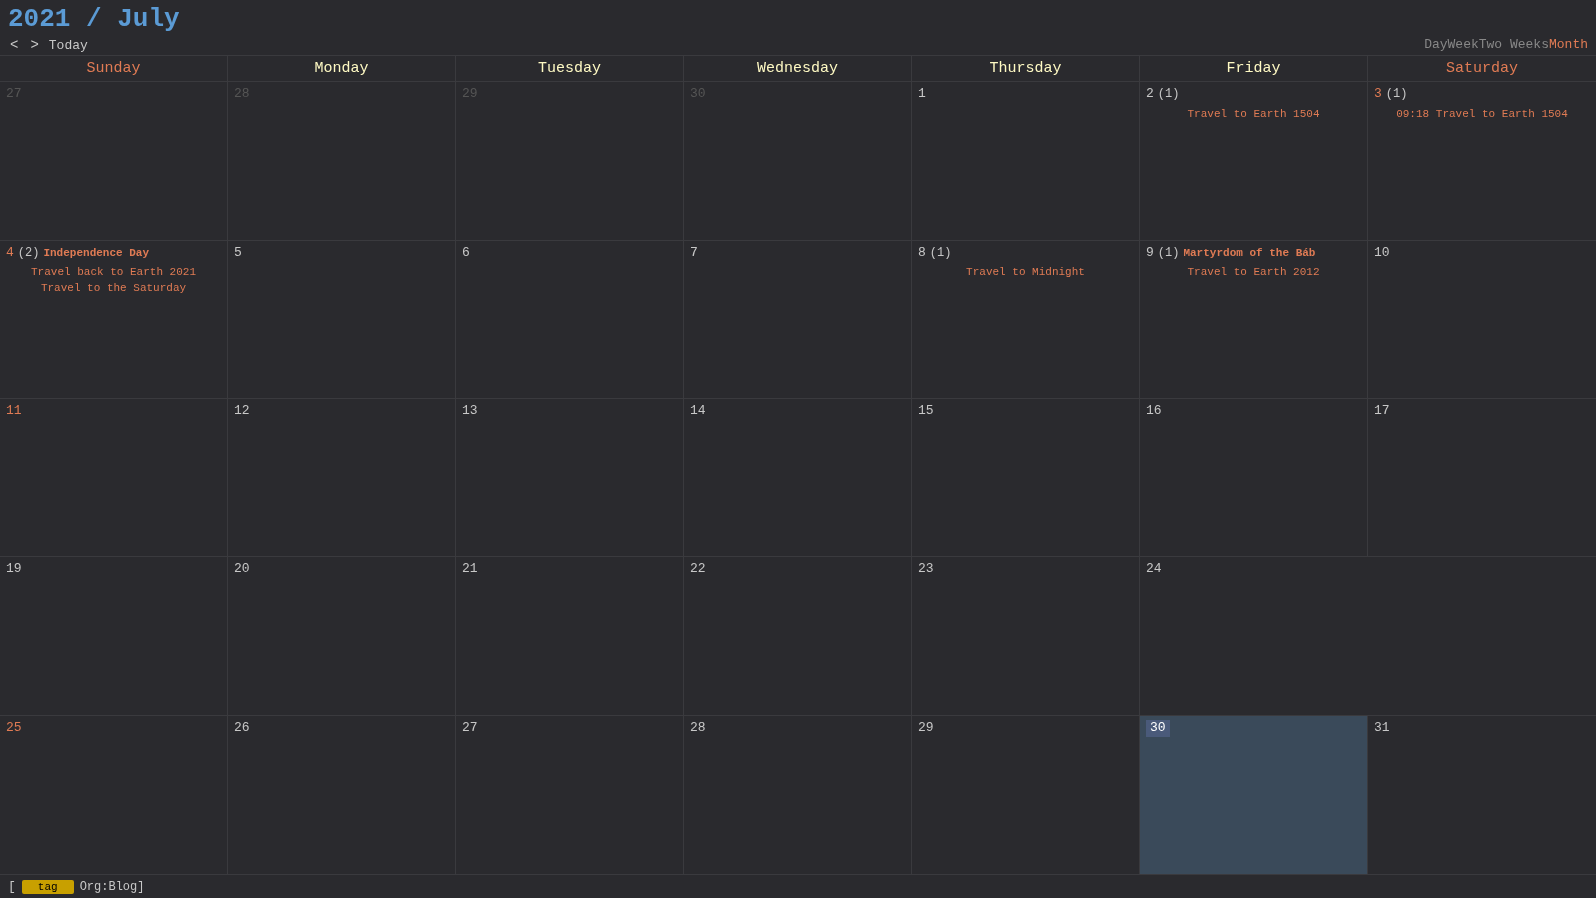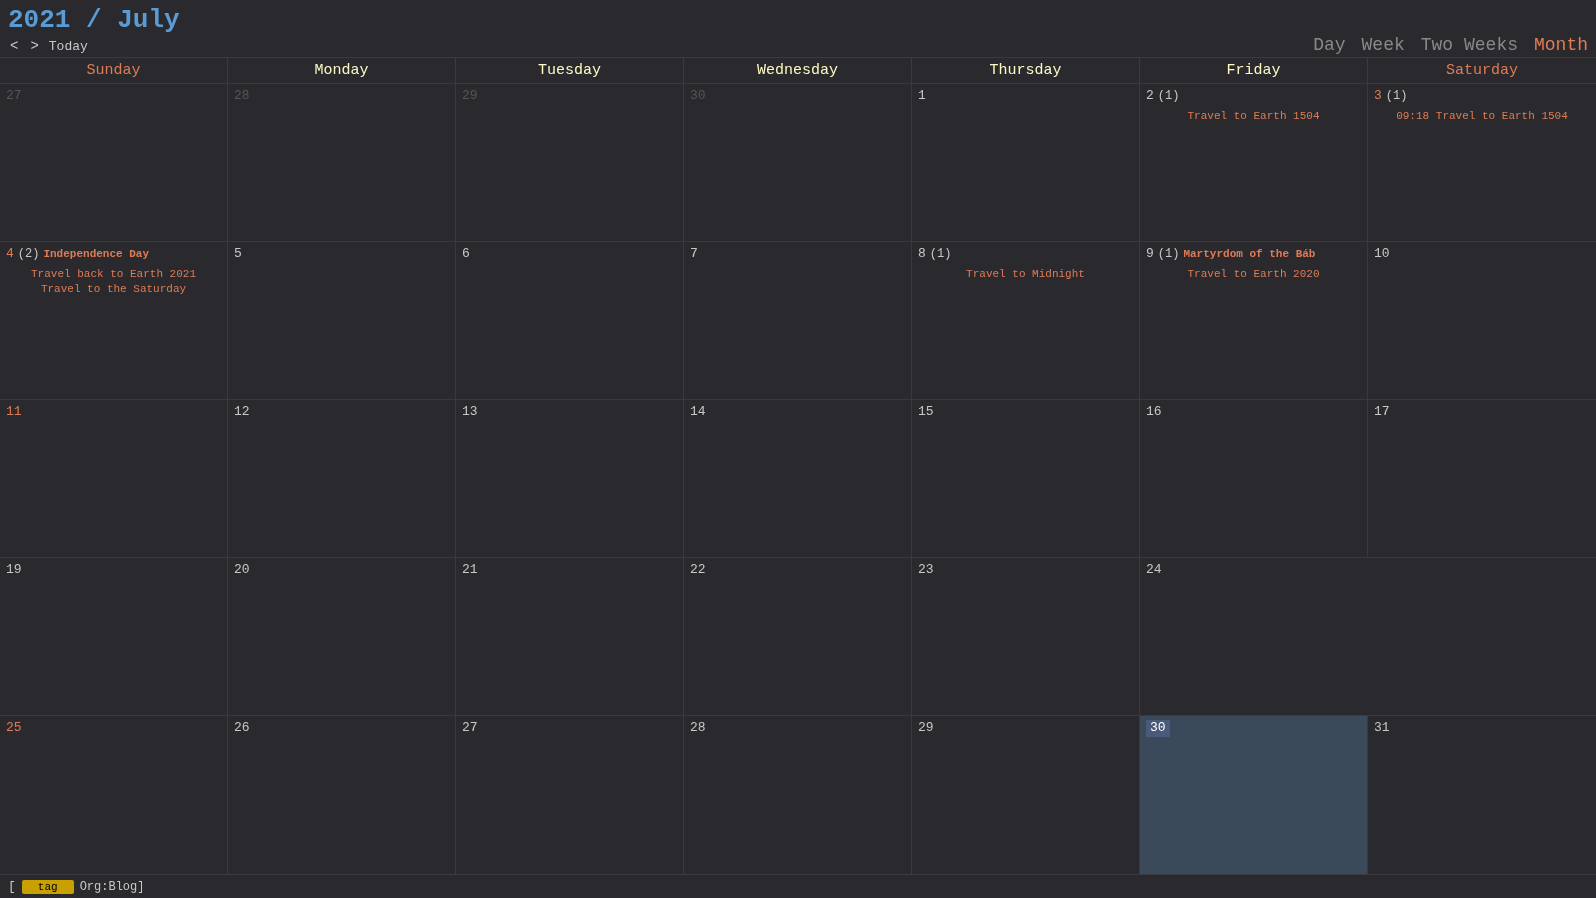--- a/index.html
+++ b/index.html
@@ -50,23 +50,22 @@
     #today-btn {
       color: #c8c8c8;
       cursor: pointer;
       font-size: 13px;
       background: none;
       border: none;
       font-family: inherit;
     }
     #view-switcher {
       display: flex;
-      gap: 16px;
       align-items: center;
-      font-size: 18px;
+      font-size: 13px;
       margin-top: 31px;
     }
     .view-option {
       color: #888;
       cursor: pointer;
     }
     .view-option.active {
       color: #e07b54;
     }
     #calendar {
@@ -255,21 +254,21 @@
           <span class="event-count">(1)</span>
         </div>
         <div class="event-item orange">Travel to Midnight</div>
       </div>
       <div class="day-cell">
         <div class="day-num-row">
           <span class="day-num current-month">9</span>
           <span class="event-count">(1)</span>
           <span class="event-item bold-orange">Martyrdom of the Báb</span>
         </div>
-        <div class="event-item orange">Travel to Earth 2020</div>
+        <div class="event-item orange">Travel to Earth 2012</div>
       </div>
       <div class="day-cell">
           <div class="day-num current-month">10</div>
         </div>
     </div>
 
     <div class="week-row">
       <div class="day-cell">
           <div class="day-num weekend">11</div>
         </div>

